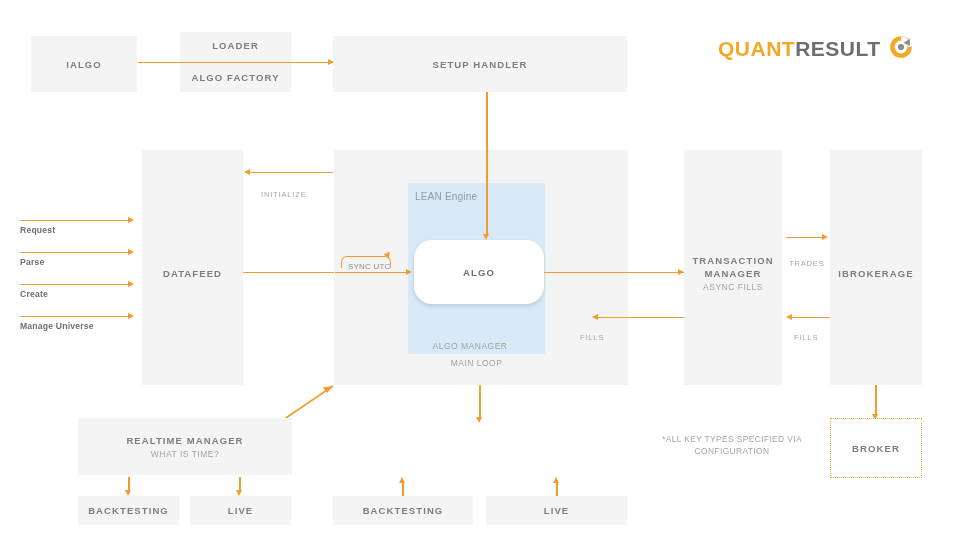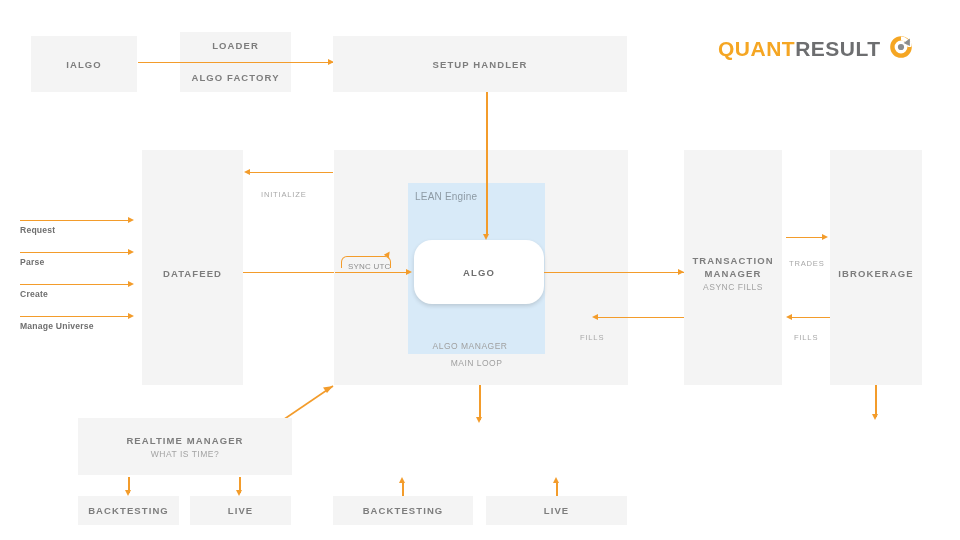--- a/index.html
+++ b/index.html
@@ -257,21 +257,26 @@
   <div class="hline" style="left:786px;top:236.5px;width:38px;"></div>
   <div class="ar ar-r" style="left:822px;top:233.5px;"></div>
 
   <div class="alabel" style="left:794px;top:301px;">FILLS</div>
   <div class="hline" style="left:791px;top:316.5px;width:39px;"></div>
   <div class="ar ar-l" style="left:786px;top:313.5px;"></div>
 
   <div class="vline" style="left:875px;top:385px;height:32px;"></div>
   <div class="ar ar-d" style="left:872px;top:414px;"></div>
 
-
+  <div id="broker-box" style="left:830px;top:418px;width:92px;height:60px;">
+    <div class="ttl">BROKER</div>
+  </div>
+
+  <div class="note" style="left:658px;top:433px;width:148px;">*ALL KEY TYPES SPECIFIED VIA
+CONFIGURATION</div>
 
   <div class="box" id="realtime-manager" style="left:78px;top:418px;width:214px;height:57px;justify-content:center;">
     <div class="ttl">REALTIME MANAGER</div>
     <div class="sub">WHAT IS TIME?</div>
   </div>
 
   <div class="vline" style="left:128px;top:477px;height:16px;"></div>
   <div class="ar ar-d" style="left:125px;top:490px;"></div>
   <div class="vline" style="left:239px;top:477px;height:16px;"></div>
   <div class="ar ar-d" style="left:236px;top:490px;"></div>

